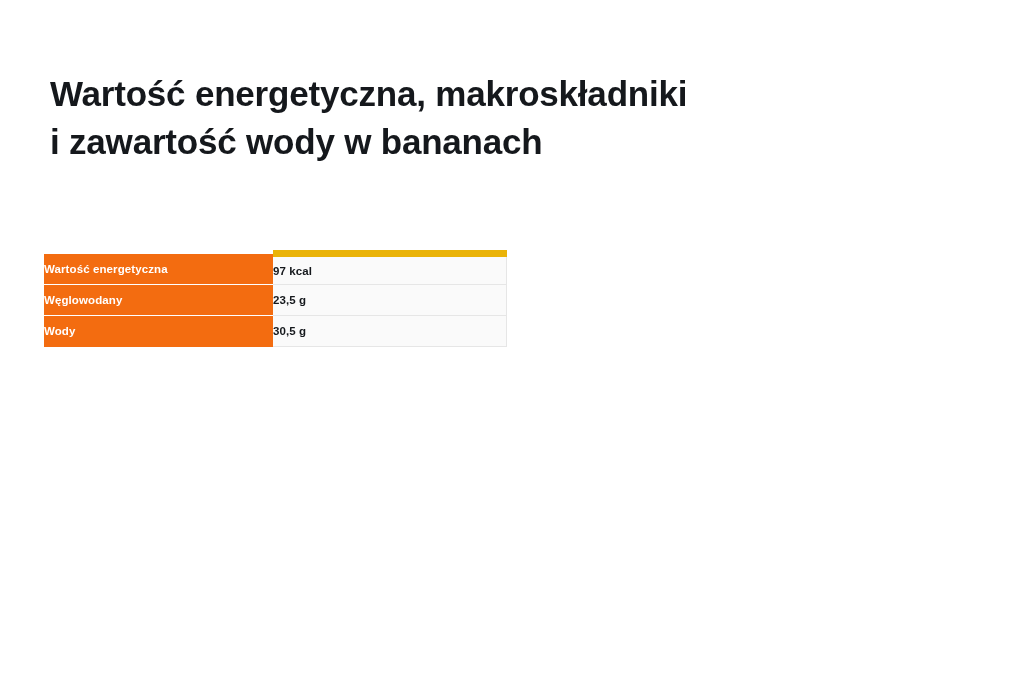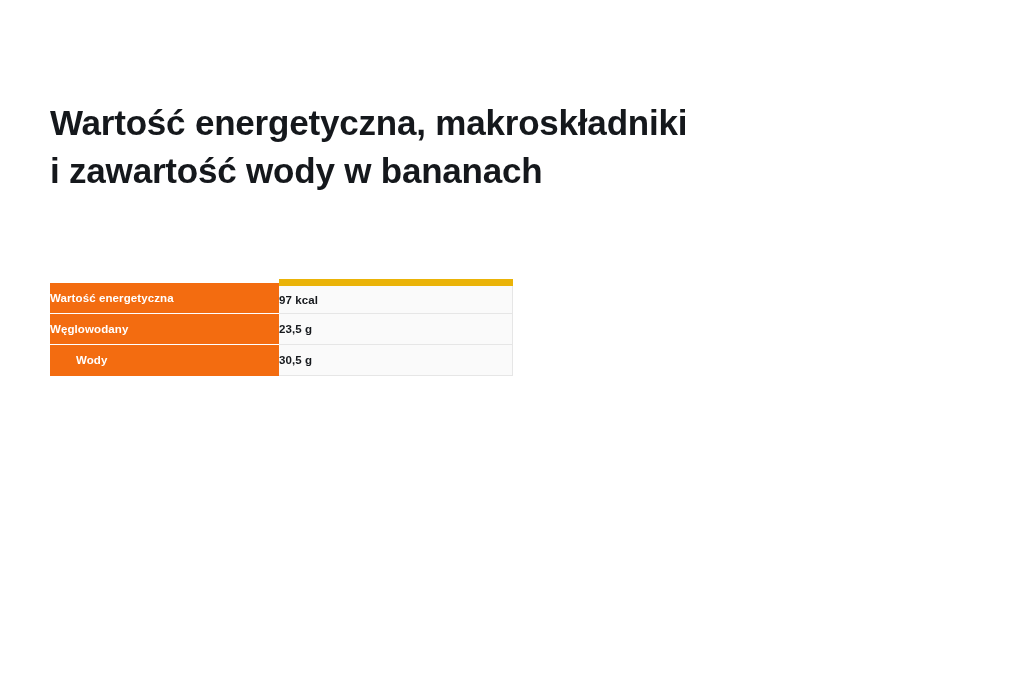--- a/index.html
+++ b/index.html
@@ -12,21 +12,20 @@
     background: #ffffff;
     font-family: "Liberation Sans", sans-serif;
     position: relative;
     overflow: hidden;
     -webkit-font-smoothing: antialiased;
   }
 
   .page {
     position: absolute;
     inset: 0;
-    margin-top: 29px;
   }
 
   
   .title {
     position: absolute;
     left: 50px;
     top: 47px;
     width: 900px;
     font-size: 35px;
     line-height: 1.37;
@@ -35,21 +34,21 @@
     letter-spacing: -0.2px;
   }
   .title-line {
     display: block;
     white-space: pre;
   }
 
   
   .nutrition-table {
     position: absolute;
-    left: 50px;
+    left: 44px;
     top: 250px;
     width: 462px;
     border-collapse: collapse;
     table-layout: fixed;
   }
   .nutrition-table tr {
     height: 31px;
   }
   .nutrition-table td {
     padding: 0;
@@ -61,21 +60,20 @@
     color: #ffffff;
     font-size: 11.5px;
     font-weight: bold;
     padding: 0 0 0 12px;
     border-bottom: 1px solid #ffffff;
     box-sizing: border-box;
     letter-spacing: 0.1px;
   }
   .nutrition-table tr:last-child .cell-label {
     border-bottom: none;
-    padding-left: 26px;
   }
   .cell-value {
     width: 233px;
     background: #fafafa;
     color: #15181c;
     font-size: 11.5px;
     font-weight: bold;
     padding: 0 0 0 14px;
     border-bottom: 1px solid #e6e6e6;
     border-right: 1px solid #e6e6e6;

